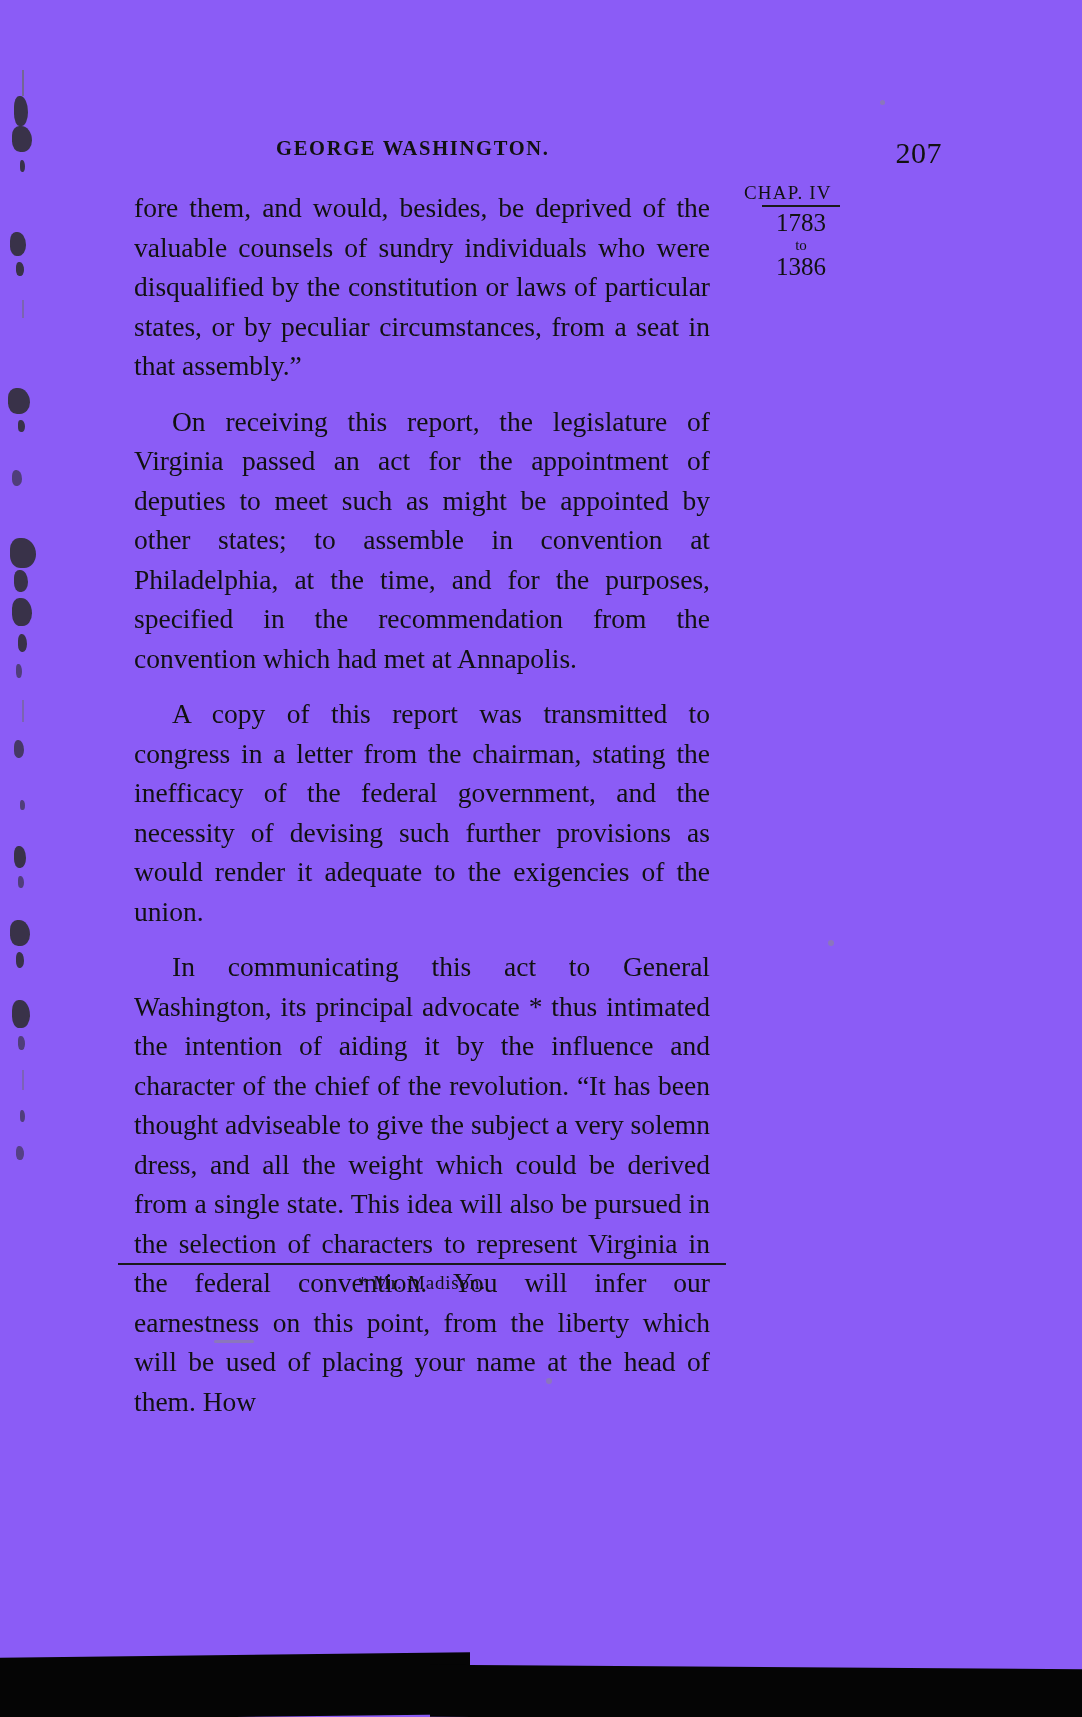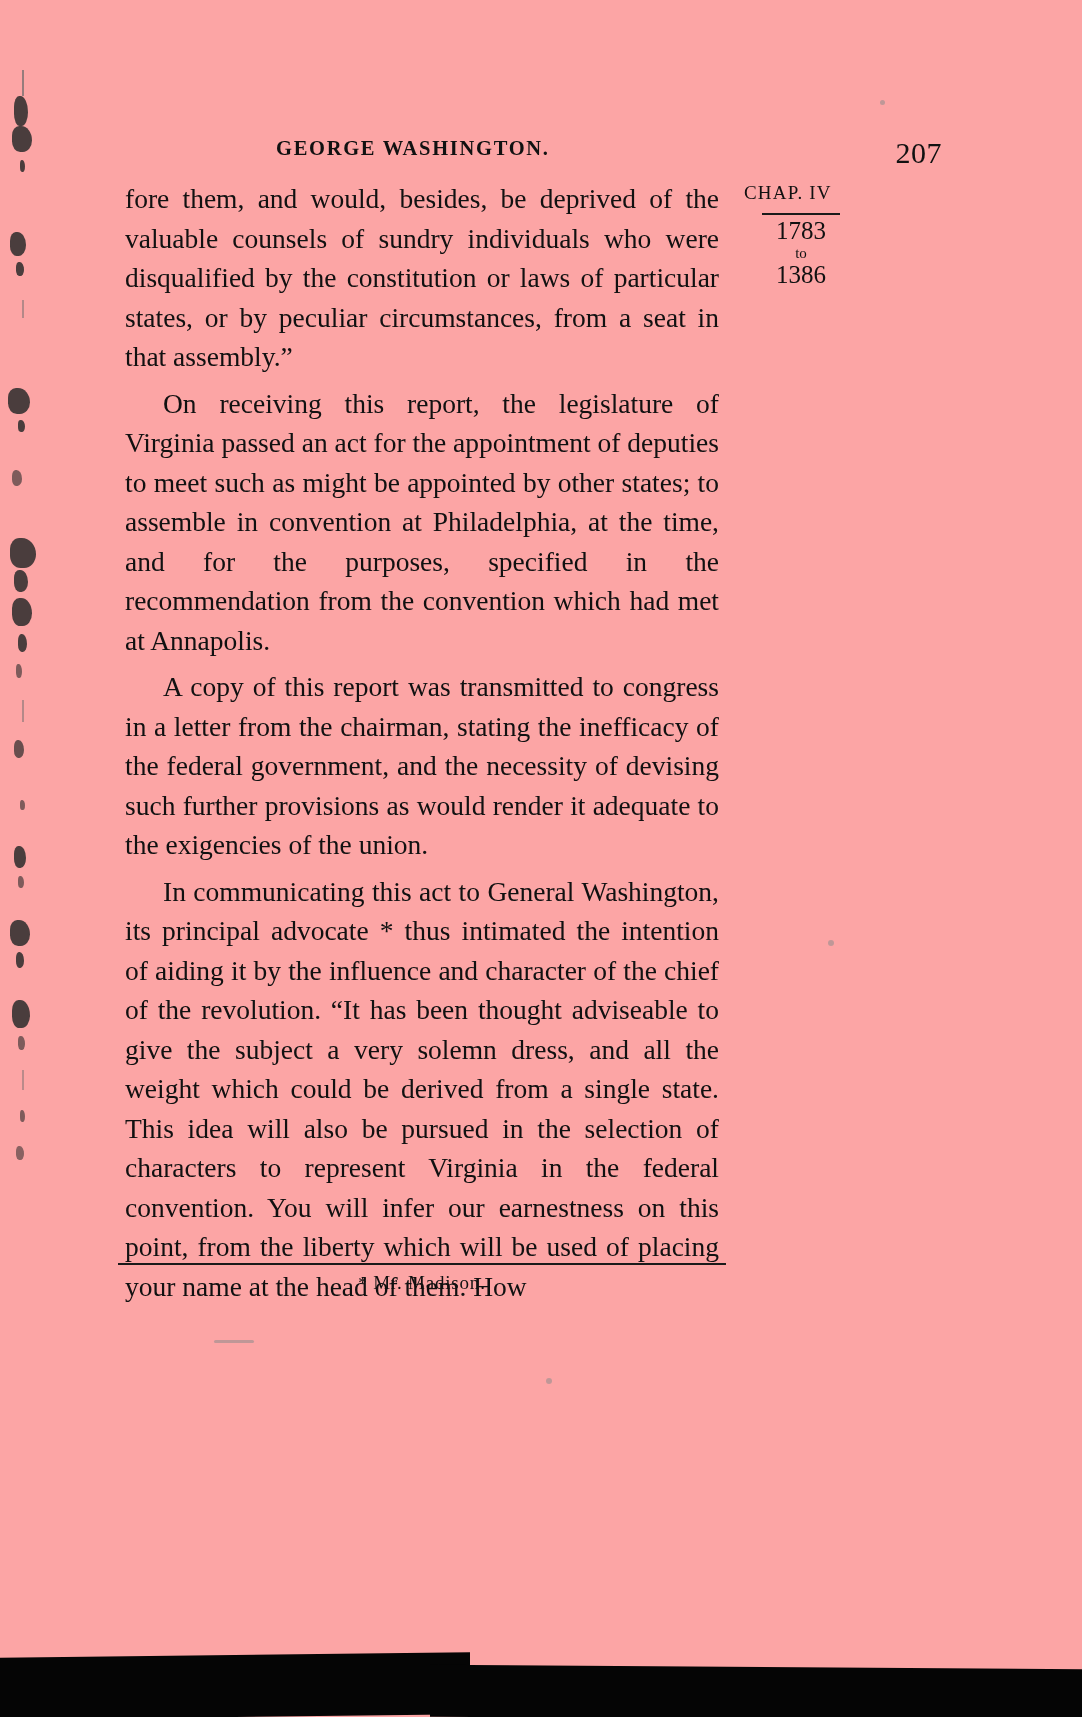--- a/index.html
+++ b/index.html
@@ -4,21 +4,21 @@
 <style>
   html, body {
     margin: 0;
     padding: 0;
     background: #ffffff;
   }
   .page {
     position: relative;
     width: 1082px;
     height: 1717px;
-    background: #fca5a5;
+    background: #8b5cf6;
     overflow: hidden;
     font-family: "Liberation Serif", serif;
     color: #111111;
   }
 
   
   .scan-edge {
     position: absolute;
     left: 0;
     top: 0;
@@ -91,21 +91,21 @@
     left: 118px;
     top: 172px;
     width: 608px;
     font-size: 27.5px;
     line-height: 39.5px;
     text-align: justify;
     text-justify: inter-word;
     color: #111;
   }
   .col p {
-    margin: 7px;
+    margin: 16px;
   }
   .col p + p {
     margin-top: 0px;
   }
   .col p.ind {
     text-indent: 38px;
   }
 
   
   .chapline {
@@ -114,21 +114,21 @@
     top: 182px;
     font-size: 19px;
     letter-spacing: 1.2px;
     font-variant: small-caps;
     text-transform: uppercase;
     color: #111;
   }
   .yearbox {
     position: absolute;
     left: 758px;
-    top: 213px;
+    top: 205px;
     width: 86px;
     text-align: center;
   }
   .yearbox .rule {
     width: 78px;
     height: 2px;
     background: #1a1a1a;
     margin: 0 auto 2px auto;
   }
   .yearbox .y {

